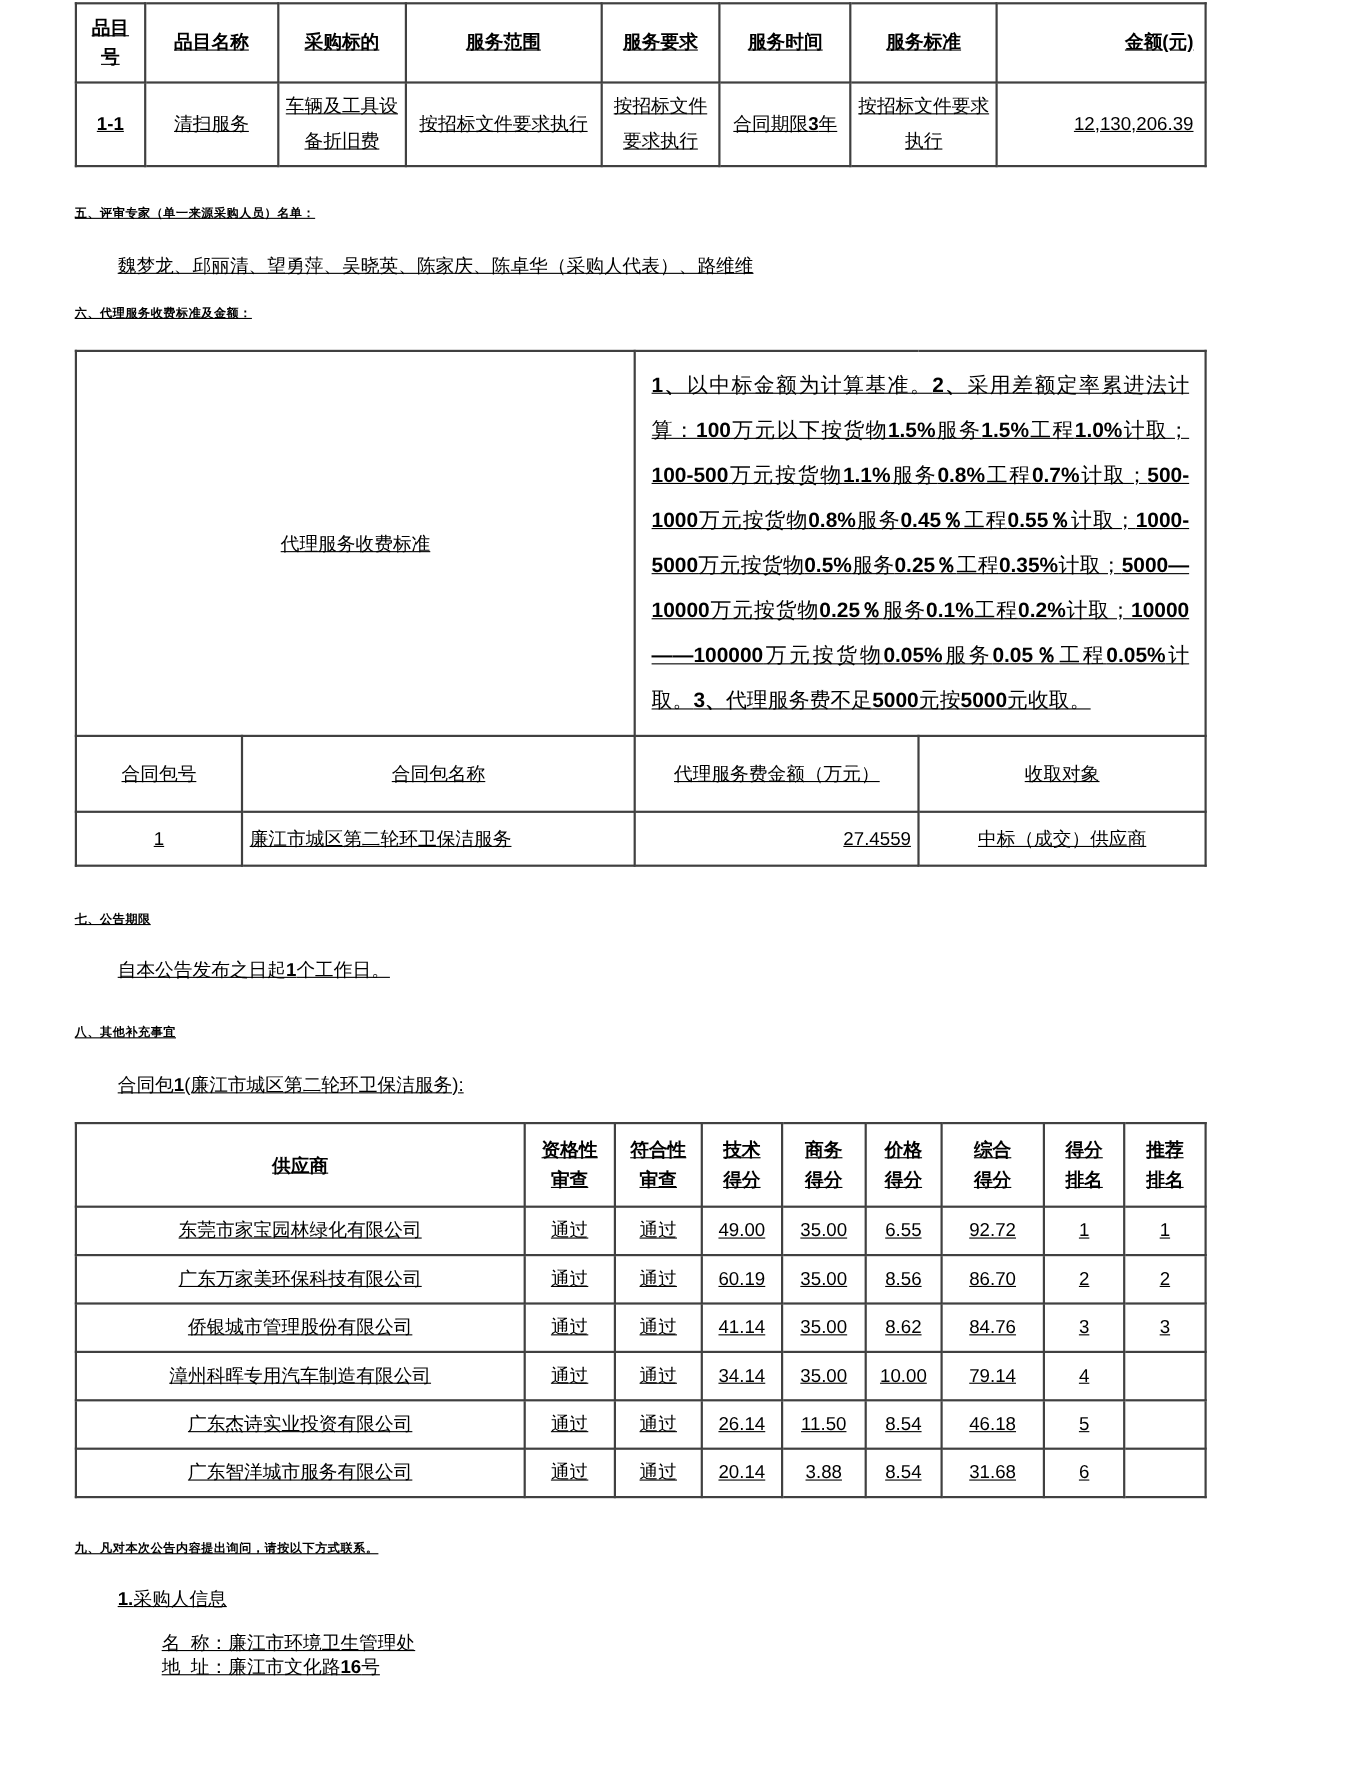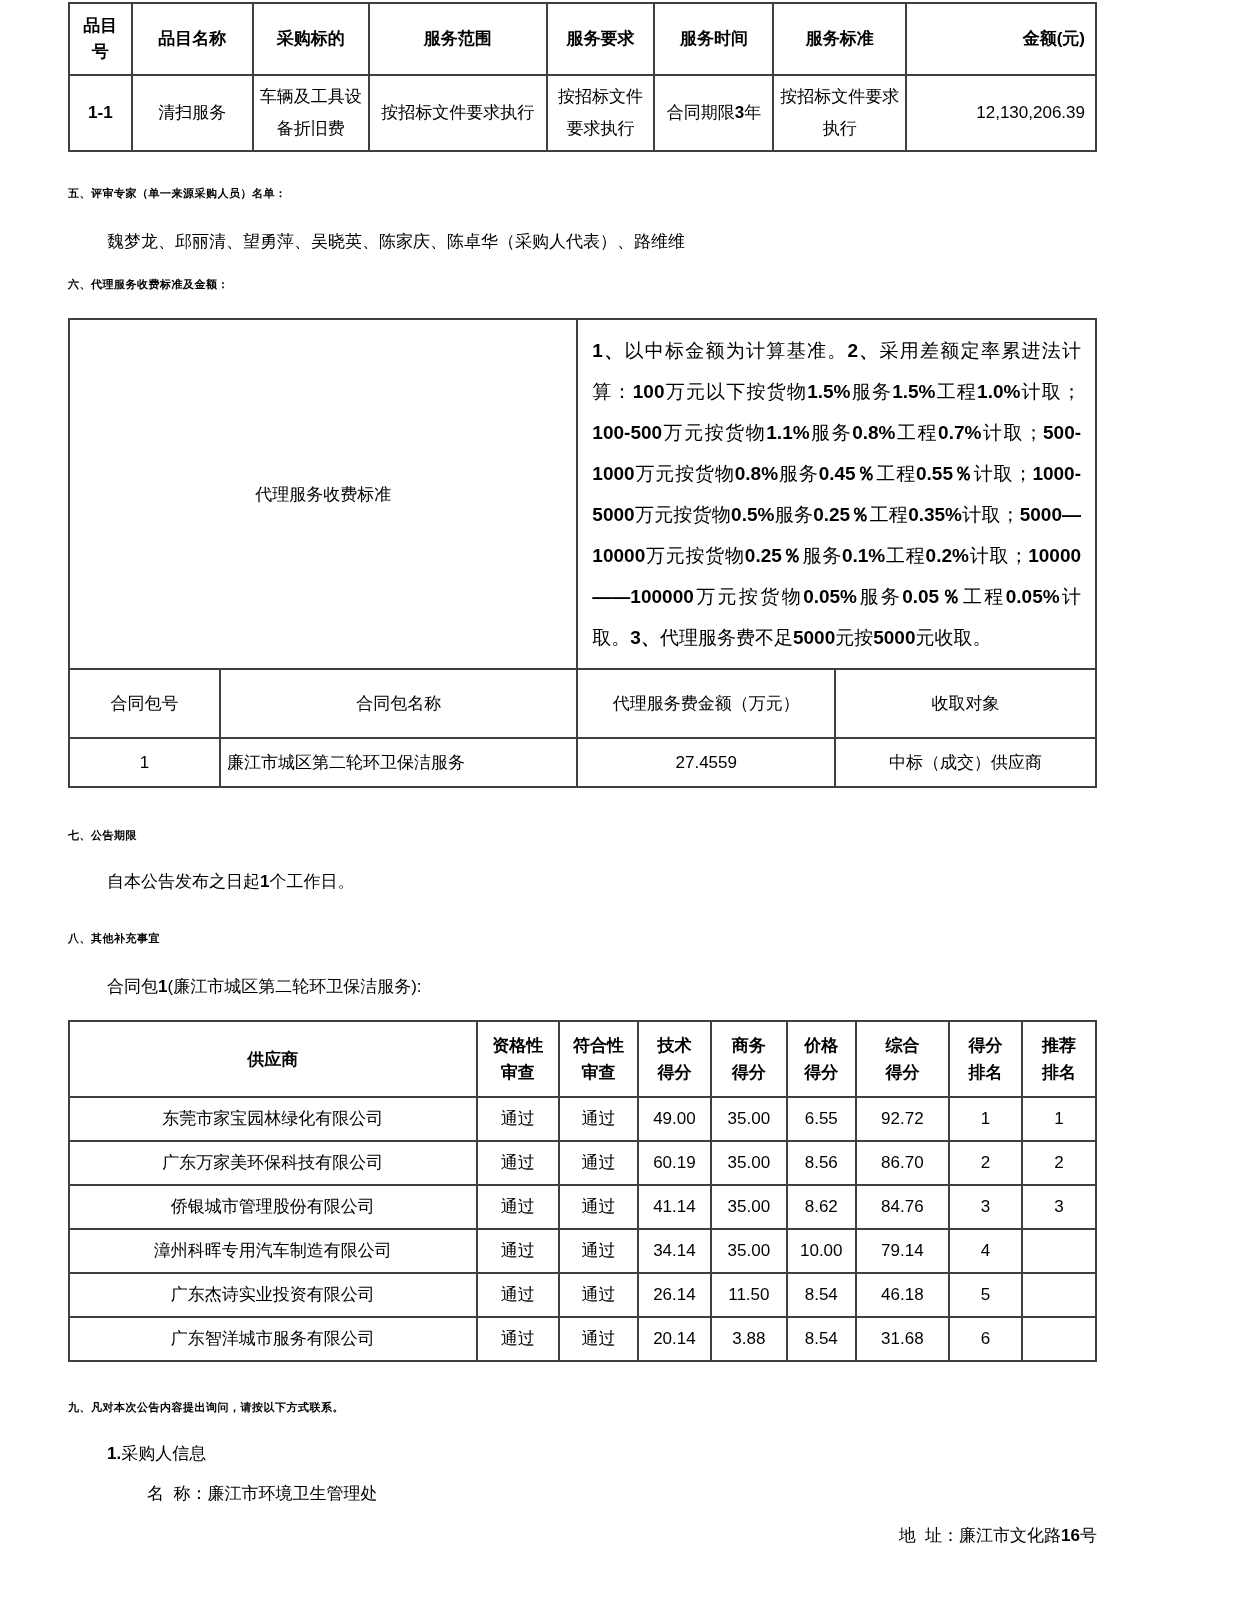--- a/index.html
+++ b/index.html
@@ -2,21 +2,21 @@
 <html><head>
 <meta charset="utf-8">
 <style>
   * { margin:0; padding:0; box-sizing:border-box; }
   html,body { background:#ffffff; }
   body {
     width:1239px; min-height:1609px;
     font-family:"Liberation Sans","DejaVu Sans",sans-serif;
     color:#000000;
   }
-  .page { width:1141px; padding:2px 44px 10px 68px; }
+  .page { width:1141px; padding:2px 44px 10px 68px;text-decoration:underline; }
 
   table.t {
     width:100%; border-collapse:collapse; table-layout:fixed;
     color:#000000;
   }
   table.t th, table.t td {
     border:2px solid #404040; text-align:center; vertical-align:middle;
     font-size:17px;
   }
 
@@ -37,32 +37,32 @@
   .mt-six    { margin-top:24px; }
   .mt-feetab { margin-top:26px; }
   .mt-seven  { margin-top:40px; }
   .mt-sevenb { margin-top:28px; }
   .mt-eight  { margin-top:38px; }
   .mt-eightb { margin-top:30px; }
   .mt-suptab { margin-top:22px; }
   .mt-nine   { margin-top:38px; }
   .mt-nineb  { margin-top:28px; }
   .mt-name   { margin-top:18px; }
-  .mt-addr   { margin-top:20px;text-align:right; }
+  .mt-addr   { margin-top:0; }
 
   
   .fee-table .fee-label { font-size:17px; }
   .fee-table .fee-text {
     text-align:justify; font-size:19px; line-height:41px;
     padding:10px 14px; vertical-align:middle;
   }
   .fee-table .fee-text b { font-weight:bold; }
   .fee-table th { font-weight:normal; padding:22px 6px; }
   .fee-table td.data { padding:12px 6px; }
-  .fee-table .ta-r { text-align:center; padding-right:12px; }
+  .fee-table .ta-r { text-align:right; padding-right:12px; }
   .fee-table .ta-l { text-align:left; padding-left:12px; }
 
   
   .supplier-table th { font-weight:bold; white-space:pre-line; line-height:27px; padding:10px 2px; }
   .supplier-table td { line-height:24px; padding:9px 2px; }
 
   b { font-weight:bold; }
 </style>
 </head>
 <body>

